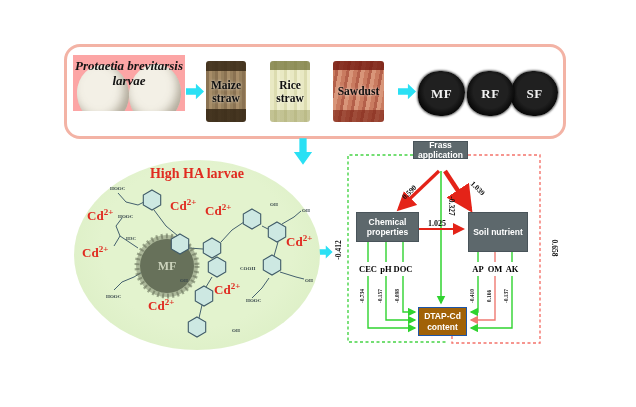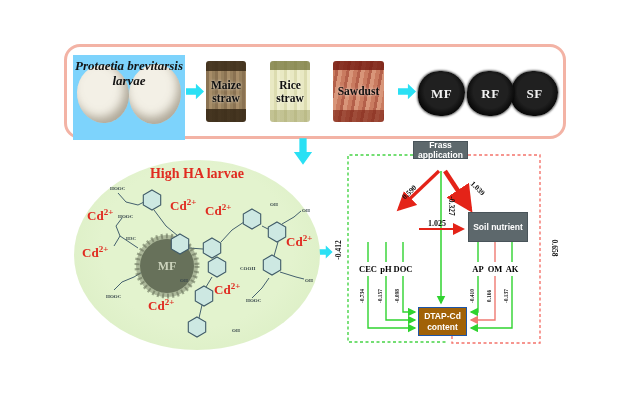--- a/index.html
+++ b/index.html
@@ -1,21 +1,21 @@
 <!DOCTYPE html>
 <html><head>
 <meta charset="utf-8">
 <style>
   html,body{margin:0;padding:0;background:#fff;}
   .stage{position:relative;width:636px;height:407px;background:#fff;overflow:hidden;
          font-family:"Liberation Serif",serif;}
   
   .panel{position:absolute;left:64px;top:44px;width:496px;height:89px;
          border:3px solid #f3b3a5;border-radius:16px;background:#fff;}
-  .larvae{position:absolute;left:73px;top:55px;width:112px;height:85px;background:#7dd3fc;overflow:hidden;}
+  .larvae{position:absolute;left:73px;top:55px;width:112px;height:56px;background:#fca5a5;overflow:hidden;}
   .larvae .grub{position:absolute;background:#f3f0e6;border-radius:50%;box-shadow:inset -4px -6px 10px rgba(120,110,90,.55);}
   .larvae .g1{left:4px;top:10px;width:52px;height:58px;transform:rotate(-8deg);}
   .larvae .g2{left:56px;top:9px;width:52px;height:60px;transform:rotate(7deg);}
   .larvae .cap{position:absolute;left:0;right:0;top:4px;text-align:center;
                font:bold italic 13px/1.15 "Liberation Serif",serif;color:#141414;}
   .tile{position:absolute;top:61px;width:40px;height:61px;border-radius:3px;
         display:flex;align-items:center;justify-content:center;text-align:center;
         font:bold 11.5px/1.1 "Liberation Serif",serif;color:#101010;
         text-shadow:0 0 3px rgba(255,255,255,.75);}
   .tile.maize{left:206px;background:
@@ -44,21 +44,21 @@
   .molsvg{position:absolute;left:0;top:0;}
   
   .diagram{position:absolute;left:335px;top:138px;width:230px;height:215px;}
   .diagram svg{position:absolute;left:0;top:0;}
   .box{position:absolute;display:flex;align-items:center;justify-content:center;text-align:center;
        color:#fff;font:bold 8.5px/1.2 "Liberation Sans",sans-serif;
        background:#5d686c;border:1px solid #49545a;box-sizing:border-box;}
   .box.blue{background:#a16207;border-color:#1c55a8;}
   .b-frass{left:78px;top:3px;width:55px;height:18px;}
   .b-chem{left:21px;top:74px;width:63px;height:30px;}
-  .b-soil{left:133px;top:74px;width:60px;height:30px;}
+  .b-soil{left:133px;top:74px;width:60px;height:40px;}
   .b-dtap{left:83px;top:169px;width:49px;height:29px;}
   text{font-family:"Liberation Serif",serif;}
   .coef{font-weight:bold;font-size:7.5px;fill:#111;}
   .coefh{font-weight:bold;font-size:8px;fill:#111;}
   .tot{font-weight:bold;font-size:7.5px;fill:#111;}
   .ind{font-weight:bold;font-size:8.5px;fill:#000;}
   .val{font-weight:bold;font-size:5.5px;fill:#222;}
   .ml{font-weight:bold;font-size:5px;fill:#37464a;}
 </style>
 </head>
@@ -234,20 +234,23 @@
       <text class="val" transform="translate(29,158) rotate(-90)" text-anchor="middle">-0.734</text>
       <text class="val" transform="translate(47,158) rotate(-90)" text-anchor="middle">-0.157</text>
       <text class="val" transform="translate(64,158) rotate(-90)" text-anchor="middle">-0.098</text>
       <text class="val" transform="translate(139,158) rotate(-90)" text-anchor="middle">-0.410</text>
       <text class="val" transform="translate(156,158) rotate(-90)" text-anchor="middle">0.166</text>
       <text class="val" transform="translate(173,158) rotate(-90)" text-anchor="middle">-0.137</text>
     </svg>
     <div class="box b-frass">
       <span>Frass application</span>
     </div>
+    <div class="box b-chem">
+      <span>Chemical properties</span>
+    </div>
     <div class="box b-soil">
       <span>Soil nutrient</span>
     </div>
     <div class="box blue b-dtap">
       <span>DTAP-Cd content</span>
     </div>
   </div>
 
 </div>
 

